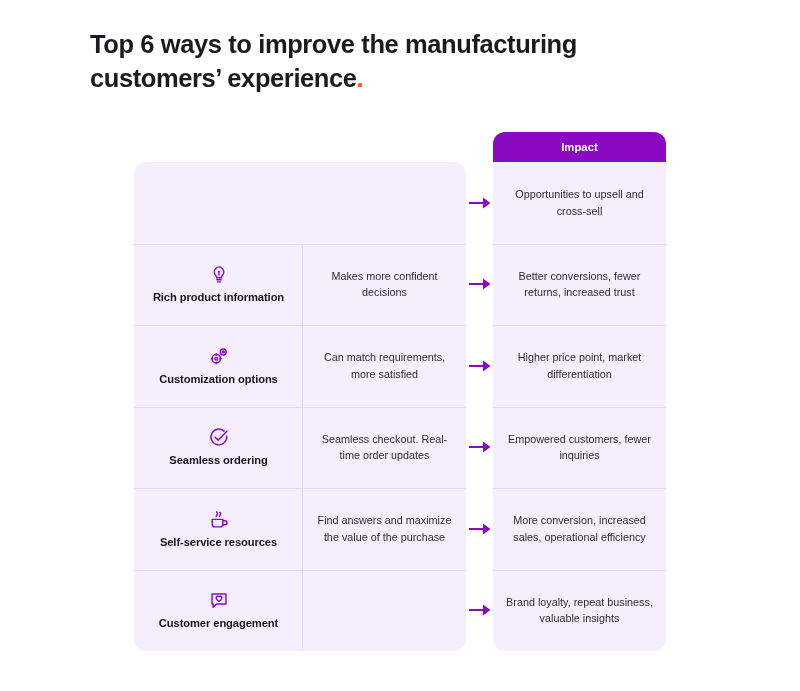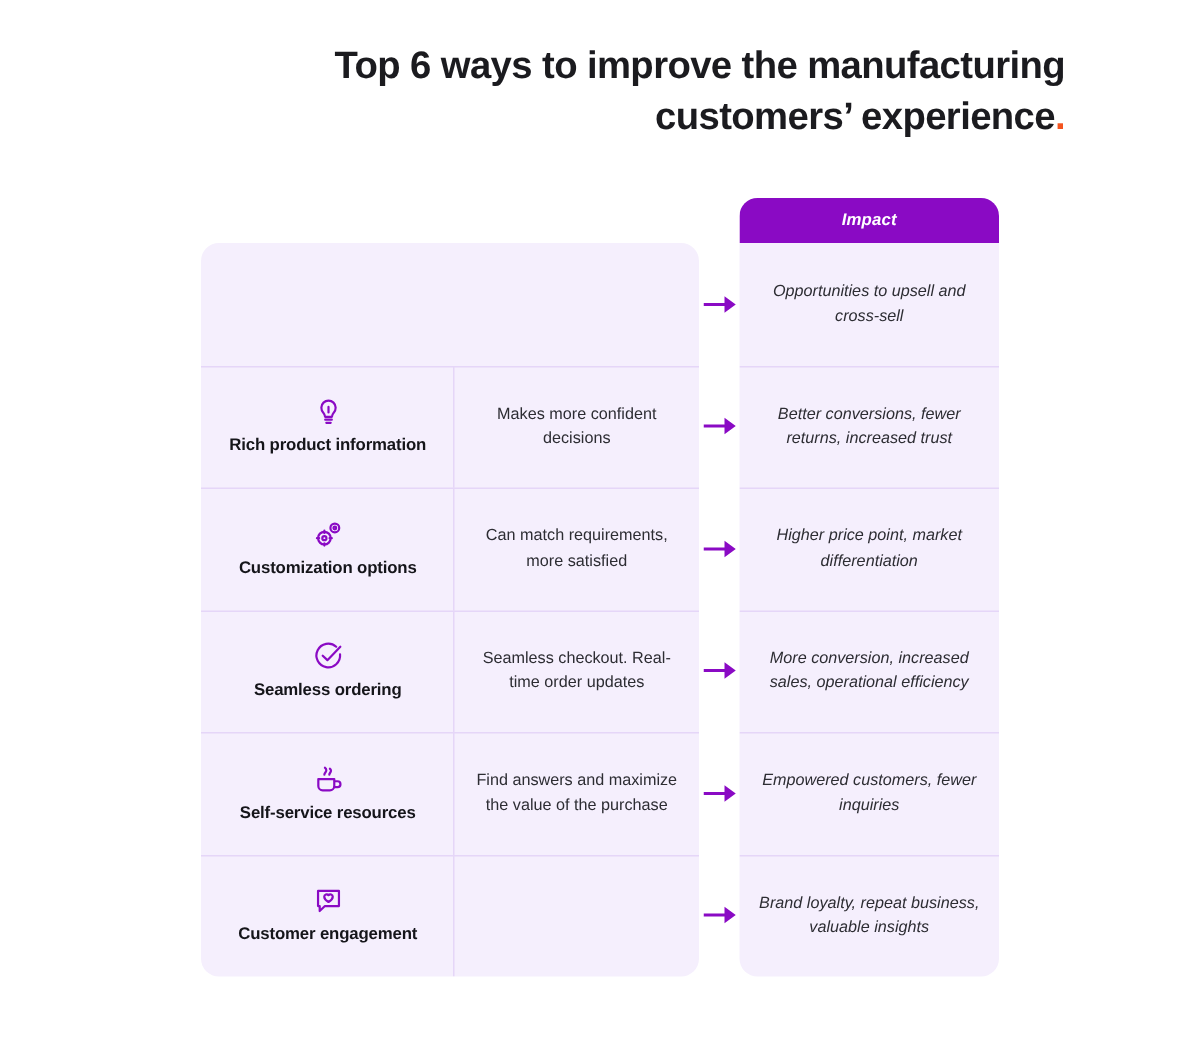--- a/index.html
+++ b/index.html
@@ -18,21 +18,21 @@
     height: 691px;
     background: #ffffff;
   }
 
   
   .title-wrap {
     position: absolute;
     left: 0;
     top: 28px;
     width: 800px;
-    text-align: right;
+    text-align: left;
   }
   .title {
     font-size: 25.5px;
     font-weight: bold;
     color: #1b1b1f;
     letter-spacing: -0.4px;
     line-height: 1.32;
     padding: 0 90px;
   }
   .title .dot {
@@ -137,21 +137,20 @@
 
   
   .impact-col {
     position: absolute;
     left: 359px;
     top: 0;
     width: 173px;
     border-radius: 12px;
     overflow: hidden;
     background: #f5efFD;
-    font-style: italic;
   }
   .impact-head {
     height: 30px;
     background: #8a0ac4;
     display: flex;
     align-items: center;
     justify-content: center;
   }
   .impact-head-label {
     font-size: 11.2px;
@@ -332,24 +331,24 @@
       <div class="impact-cell">
         <div class="impact-text">Opportunities to upsell and cross-sell</div>
       </div>
       <div class="impact-cell">
         <div class="impact-text">Better conversions, fewer returns, increased trust</div>
       </div>
       <div class="impact-cell">
         <div class="impact-text">Higher price point, market differentiation</div>
       </div>
       <div class="impact-cell">
+        <div class="impact-text">Empowered customers, fewer inquiries</div>
+      </div>
+      <div class="impact-cell">
         <div class="impact-text">More conversion, increased sales, operational efficiency</div>
-      </div>
-      <div class="impact-cell">
-        <div class="impact-text">Empowered customers, fewer inquiries</div>
       </div>
       <div class="impact-cell">
         <div class="impact-text">Brand loyalty, repeat business, valuable insights</div>
       </div>
     </div>
 
   </div>
 </div>
 
 </body></html>

